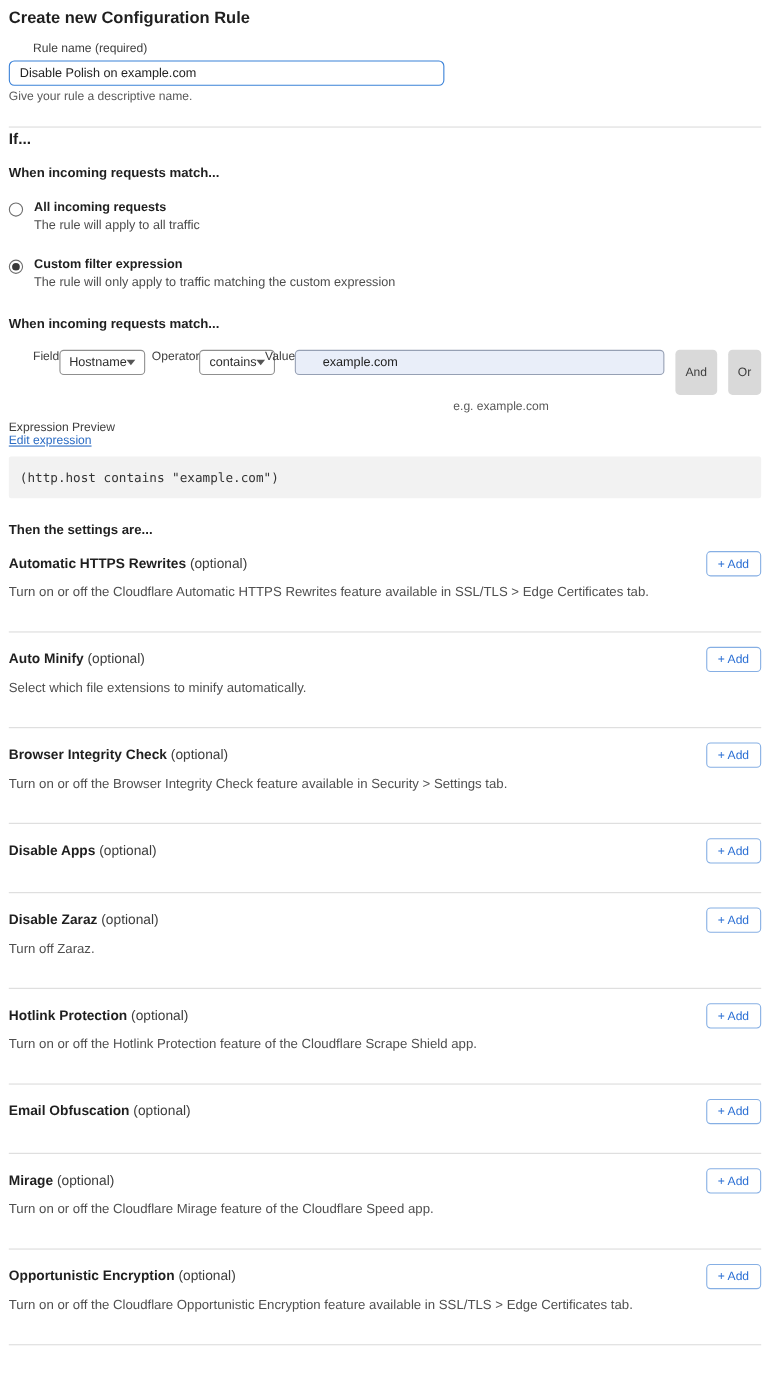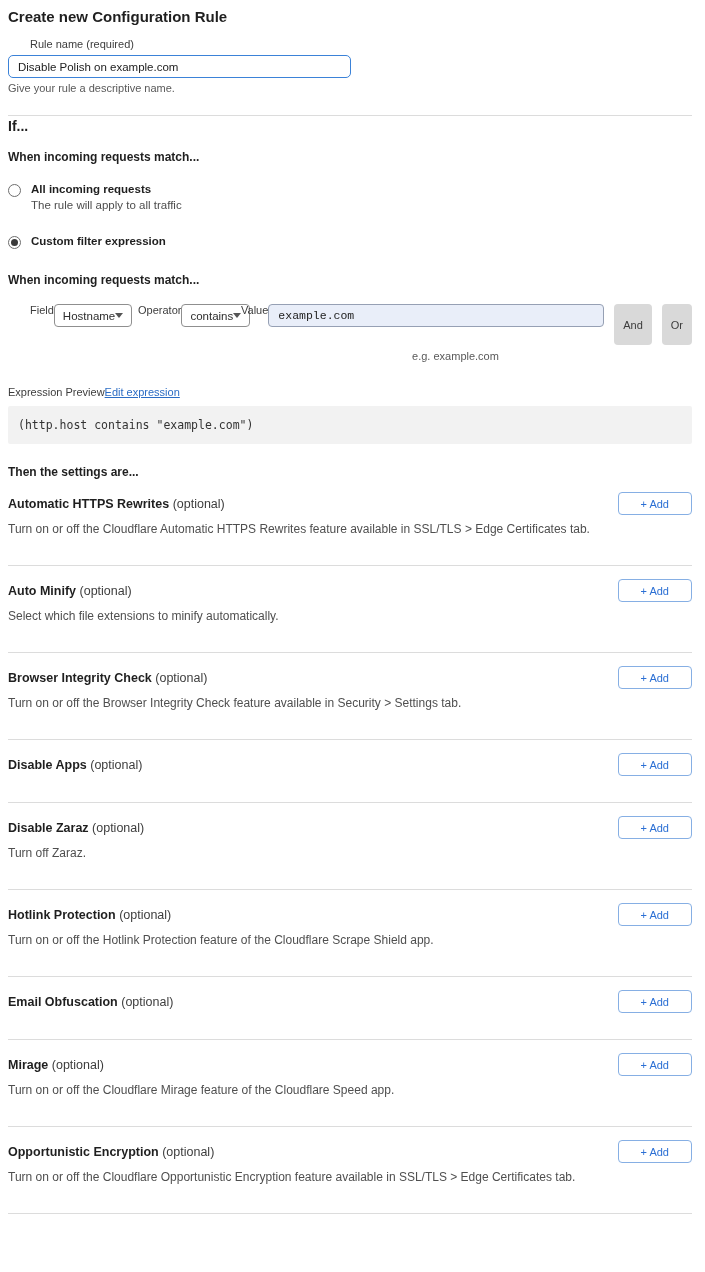--- a/index.html
+++ b/index.html
@@ -7,21 +7,21 @@
   body {
     width: 705px; height: 1272px; overflow: hidden;
     padding: 8px 13px 0 8px;
     background: #ffffff;
     font-family: "Liberation Sans", "DejaVu Sans", sans-serif;
     color: #222;
   }
   h1.page-title { font-size: 15px; font-weight: bold; color: #1f1f1f; margin: 0 0 13px; }
   .small-label { display: block; font-size: 11px; color: #3d3d3d; margin: 0 0 5px; padding-left: 22px; }
   .text-input {
-    display: block; width: 343px; height: 23px;
+    display: block; width: 396px; height: 23px;
     border: 1px solid #3b82d8; border-radius: 5px;
     padding: 0 9px; font-size: 11.5px; color: #222;
     font-family: inherit; outline: none; background: #fff;
   }
   .helper { font-size: 11px; color: #595959; margin: 4px 0 0; }
   .divider { border: none; border-top: 1px solid #dcdcdc; margin: 21px 0 0; }
   h2.if-heading { font-size: 14px; font-weight: bold; margin: 2px 0 0; color: #1f1f1f; }
   .match-label { font-size: 12px; font-weight: bold; color: #1f1f1f; margin: 16px 0 0; }
   .radio-group { margin-top: 19px; }
   .radio-option { display: flex; gap: 10px; margin-bottom: 24px; cursor: pointer; }
@@ -41,45 +41,45 @@
   .col-op { width: 95px; margin-right: 8px; }
   .col-value { flex: 1; }
   .select {
     height: 23px; border: 1px solid #8f8f8f; border-radius: 4px; background: #fff;
     display: flex; align-items: center; justify-content: center;
     padding: 0 8px; font-size: 11.5px; color: #2e2e2e; cursor: pointer;
   }
   .chev { width: 0; height: 0; border-left: 4px solid transparent; border-right: 4px solid transparent; border-top: 5px solid #555; }
   .value-input {
     height: 23px; width: 100%; border: 1px solid #96a0b4; border-radius: 4px;
-    background: #e9eef9; padding: 0 9px; font-size: 11.5px; color: #222;
-    font-family: Liberation Mono, monospace; outline: none;
+    background: #e9eef9; padding: 0 24px; font-size: 11.5px; color: #222;
+    font-family: Liberation Sans, sans-serif; outline: none;
   }
   .conjunctions { display: flex; align-items: flex-end; margin-left: 10px; gap: 10px; }
   .conj-btn {
     height: 41px; padding: 0 9px; background: #d9d9d9; border: none; border-radius: 4px;
     font-size: 11px; color: #3c3c3c; font-family: inherit; cursor: pointer;
   }
   .builder-helper { font-size: 11px; color: #595959; margin: 5px 0 0 211px; text-align: center; }
-  .preview-row { display: flex; align-items: baseline; margin-top: 24px; }
+  .preview-row { display: flex; justify-content: space-between; align-items: baseline; margin-top: 7px; flex-direction: column; }
   .preview-label { font-size: 11px; color: #3d3d3d; }
   .edit-link { font-size: 11px; color: #2b6cc4; text-decoration: underline; cursor: pointer; }
   .code-block {
     margin-top: 8px; background: #f2f2f2; border-radius: 2px;
     padding: 12px 10px; font-family: "DejaVu Sans Mono", "Liberation Mono", monospace;
     font-size: 11.5px; color: #333; white-space: pre;
   }
   .then-heading { font-size: 12px; font-weight: bold; color: #1f1f1f; margin-top: 21px; }
   .settings-list { margin-top: 0; }
   .setting { position: relative; padding: 15px 0 29px; border-bottom: 1px solid #dcdcdc; }
   .setting-title { font-size: 12.5px; font-weight: bold; color: #1f1f1f; margin: 0; display: inline; }
   .opt-tag { font-size: 12.5px; font-weight: normal; color: #3d3d3d; }
   .setting-desc { font-size: 12px; color: #4f4f4f; margin: 10px 0 0; }
   .add-btn {
-    position: absolute; right: 0; top: 13px; height: 23px; padding: 0 22px;
+    position: absolute; right: 0; top: 13px; height: 23px; padding: 0 10px;
     font-size: 11px; color: #2b6fd4; background: #fff; border: 1px solid #86afe4;
     border-radius: 4px; font-family: inherit; cursor: pointer;
   }
   .polish { position: relative; padding-top: 16px; border-bottom: none; }
 </style>
 </head>
 <body>
 
 <h1 class="page-title">Create new Configuration Rule</h1>
 
@@ -97,20 +97,21 @@
     <span class="radio"></span>
     <div>
       <div class="radio-title">All incoming requests</div>
       <div class="radio-desc">The rule will apply to all traffic</div>
     </div>
   </div>
   <div class="radio-option">
     <span class="radio checked"></span>
     <div>
       <div class="radio-title">Custom filter expression</div>
+      <div class="radio-desc">The rule will only apply to traffic matching the custom expression</div>
     </div>
   </div>
 </div>
 
 <div class="match-label">When incoming requests match...</div>
 
 <div class="builder-row">
   <div class="col col-field">
     <label class="small-label">Field</label>
     <div class="select">

